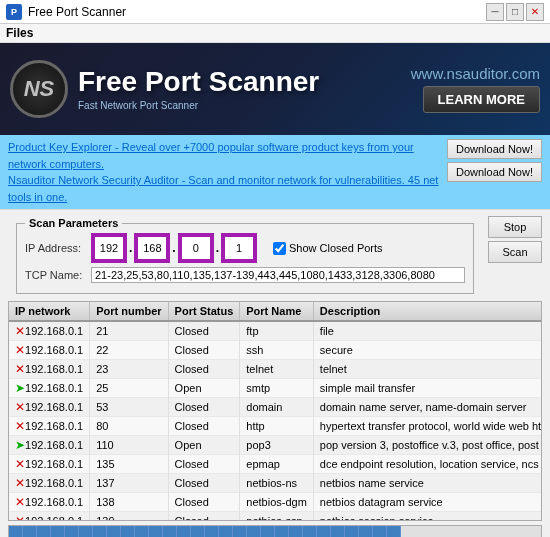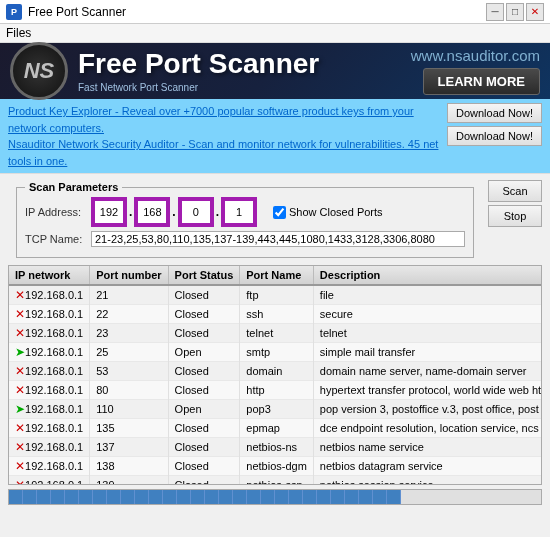--- a/index.html
+++ b/index.html
@@ -53,24 +53,25 @@
       justify-content: center;
       font-size: 10px;
       color: #333;
     }
     .title-btn.close { color: #c00; }
     .menu-bar {
       background: #f5f5f5;
       border-bottom: 1px solid #ddd;
       padding: 2px 6px;
       font-size: 12px;
+      font-weight: bold;
     }
     .banner {
       background: linear-gradient(135deg, #1a1a2e 0%, #16213e 50%, #0f3460 100%);
-      height: 56px;
+      height: 92px;
       display: flex;
       align-items: center;
       padding: 6px 10px;
       gap: 10px;
       position: relative;
     }
     .ns-logo {
       width: 58px;
       height: 58px;
       background: radial-gradient(circle, #333 0%, #111 100%);
@@ -343,22 +344,22 @@
         <input type="checkbox" checked="" style="">
         <span>Show Closed Ports</span>
       </label>
     </div>
     <div class="params-row">
       <span class="params-label">TCP Name:</span>
       <input class="tcp-input" type="text" value="21-23,25,53,80,110,135,137-139,443,445,1080,1433,3128,3306,8080" style="">
     </div>
   </fieldset>
   <div class="side-buttons">
+    <button class="side-btn">Stop</button>
     <button class="side-btn">Scan</button>
-    <button class="side-btn">Stop</button>
   </div>
 </div>
 
 <div class="table-container">
   <table>
     <thead>
       <tr>
         <th>IP network</th>
         <th>Port number</th>
         <th>Port Status</th>

